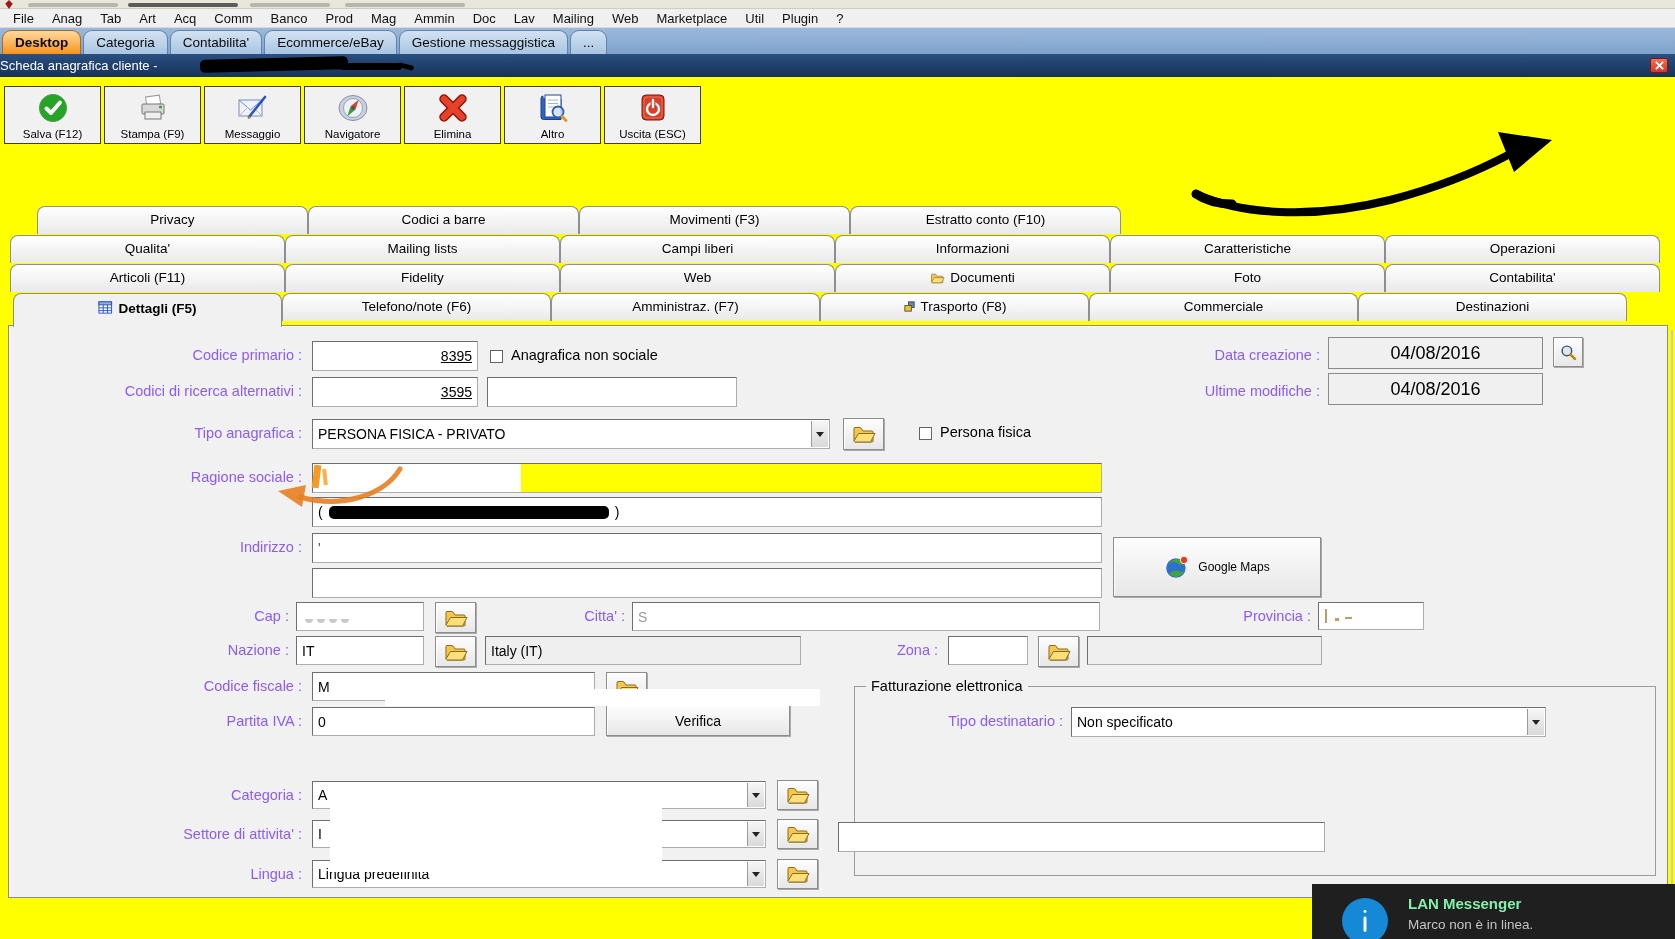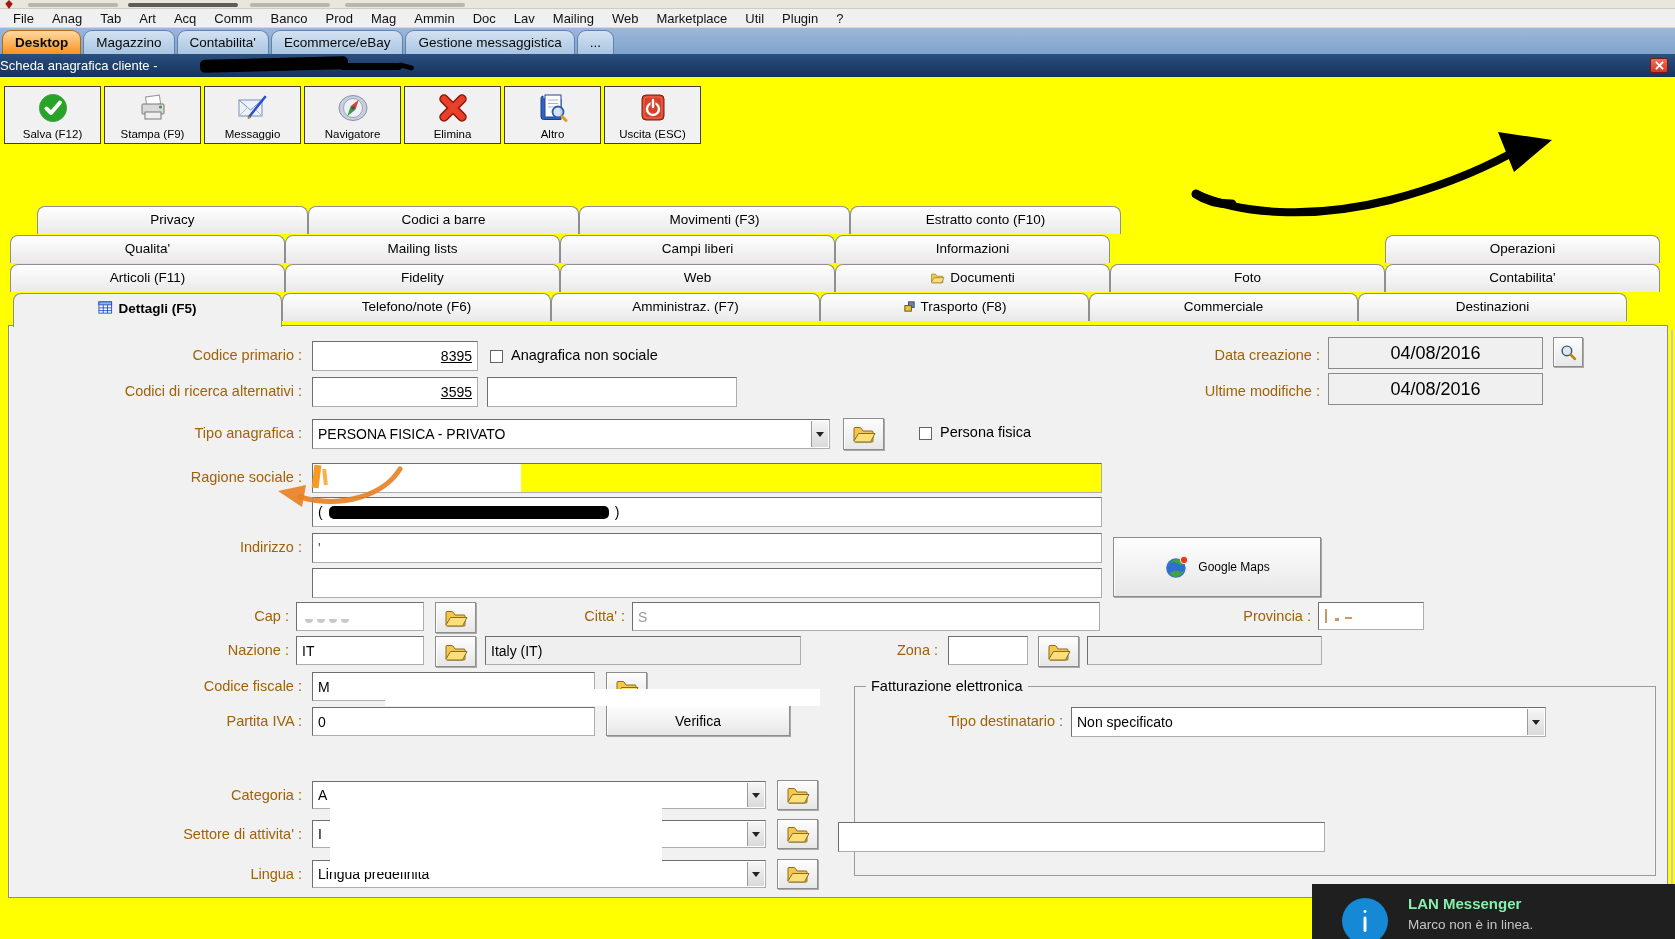--- a/index.html
+++ b/index.html
@@ -41,21 +41,21 @@
   
   .tab { position:absolute; height:28px; line-height:26px; text-align:center; font-size:13.5px; color:#000; background:linear-gradient(#ffffff,#e9e9e9); border:1px solid #8f8f8f; border-bottom:none; border-radius:8px 8px 0 0; overflow:hidden; white-space:nowrap; cursor:pointer; z-index:1; }
   .tab.active { height:34px; background:#f1f1f1; font-weight:bold; z-index:3; line-height:30px; }
   .tabico { display:inline-block; vertical-align:-2px; margin-right:5px; }
 
   
   .panel { left:8px; top:325px; width:1660px; height:573px; background:#f1f1f1; border:1px solid #8c8c8c; box-shadow:inset 1px 1px 0 #ffffff; z-index:2; }
   .edge2 { left:1671px; top:330px; width:2px; height:560px; background:#c9c9c9; z-index:2; }
 
   
-  .lbl { position:absolute; font-size:14.5px; color:#a16207; text-align:right; white-space:nowrap; z-index:4; }
+  .lbl { position:absolute; font-size:14.5px; color:#8b5cf6; text-align:right; white-space:nowrap; z-index:4; }
   .llbl { position:absolute; font-size:14.5px; color:#000; white-space:nowrap; z-index:4; }
   .inp { position:absolute; background:#fff; border:1px solid #6e6e6e; border-right-color:#adadad; border-bottom-color:#adadad; font-size:14px; padding:0 5px; display:flex; align-items:center; z-index:4; }
   .inp.rt { justify-content:flex-end;text-decoration:underline; }
   .ro { background:#efefef; }
   .datef { position:absolute; background:#f0f0f0; border:1px solid #8a8a8a; font-size:18px; display:flex; align-items:center; justify-content:center; z-index:4; }
   .btn3d { position:absolute; background:linear-gradient(#fdfdfd,#e7e7e7); border:1px solid #8d8d8d; box-shadow:inset 1px 1px 0 #fff, 1px 1px 0 #aaa; display:flex; align-items:center; justify-content:center; font-size:14px; cursor:pointer; z-index:4; }
   .cb { position:absolute; width:13px; height:13px; background:#fff; border:1px solid #636363; z-index:4; cursor:pointer; }
   .dar { position:absolute; right:1px; top:1px; bottom:1px; width:17px; background:linear-gradient(#f6f6f6,#d9d9d9); border-left:1px solid #9a9a9a; display:flex; align-items:center; justify-content:center; }
   .dar::after { content:''; border:4px solid transparent; border-top:5px solid #222; margin-top:5px; }
   .gbox { position:absolute; border:1px solid #9b9b9b; z-index:3; }
@@ -101,21 +101,21 @@
     <span class="mi">Mailing</span>
     <span class="mi">Web</span>
     <span class="mi">Marketplace</span>
     <span class="mi">Util</span>
     <span class="mi">Plugin</span>
     <span class="mi">?</span>
   </div>
 
   <div class="abs mdibar">
     <div class="mtab active">Desktop</div>
-    <div class="mtab">Magazzino</div>
+    <div class="mtab">Categoria</div>
     <div class="mtab">Contabilita'</div>
     <div class="mtab">Ecommerce/eBay</div>
     <div class="mtab">Gestione messaggistica</div>
     <div class="mtab">...</div>
   </div>
 
   <div class="abs titlebar">
     <span>Scheda anagrafica cliente - </span>
     <div class="closebtn">
       <svg width="9" height="9" viewBox="0 0 10 10">
@@ -221,20 +221,21 @@
 
   <div class="tab" style="left:37px;top:206px;width:271px">Privacy</div>
   <div class="tab" style="left:308px;top:206px;width:271px">Codici a barre</div>
   <div class="tab" style="left:579px;top:206px;width:271px">Movimenti (F3)</div>
   <div class="tab" style="left:850px;top:206px;width:271px">Estratto conto (F10)</div>
 
   <div class="tab" style="left:10px;top:235px;width:275px">Qualita'</div>
   <div class="tab" style="left:285px;top:235px;width:275px">Mailing lists</div>
   <div class="tab" style="left:560px;top:235px;width:275px">Campi liberi</div>
   <div class="tab" style="left:835px;top:235px;width:275px">Informazioni</div>
+  <div class="tab" style="left:1110px;top:235px;width:275px">Caratteristiche</div>
   <div class="tab" style="left:1385px;top:235px;width:275px">Operazioni</div>
 
   <div class="tab" style="left:10px;top:264px;width:275px">Articoli (F11)</div>
   <div class="tab" style="left:285px;top:264px;width:275px">Fidelity</div>
   <div class="tab" style="left:560px;top:264px;width:275px">Web</div>
   <div class="tab" style="left:835px;top:264px;width:275px"><span class="tabico"><svg width="15" height="12" viewBox="0 0 24 20">
           <path d="M2 6 L2 17 Q2 18 3 18 L20 18 Q21 18 21 17 L21 8 Q21 7 20 7 L11 7 L9 4 Q8.5 3.5 8 3.5 L3 3.5 Q2 3.5 2 4.5 Z" fill="#f4c64e" stroke="#8a6d1c"></path>
           <path d="M2 17 L6.5 9.5 L23 9.5 L19 17 Q19 18 18 18 L3 18" fill="#fadf7a" stroke="#8a6d1c"></path>
         </svg></span><span>Documenti</span></div>
   <div class="tab" style="left:1110px;top:264px;width:275px">Foto</div>

